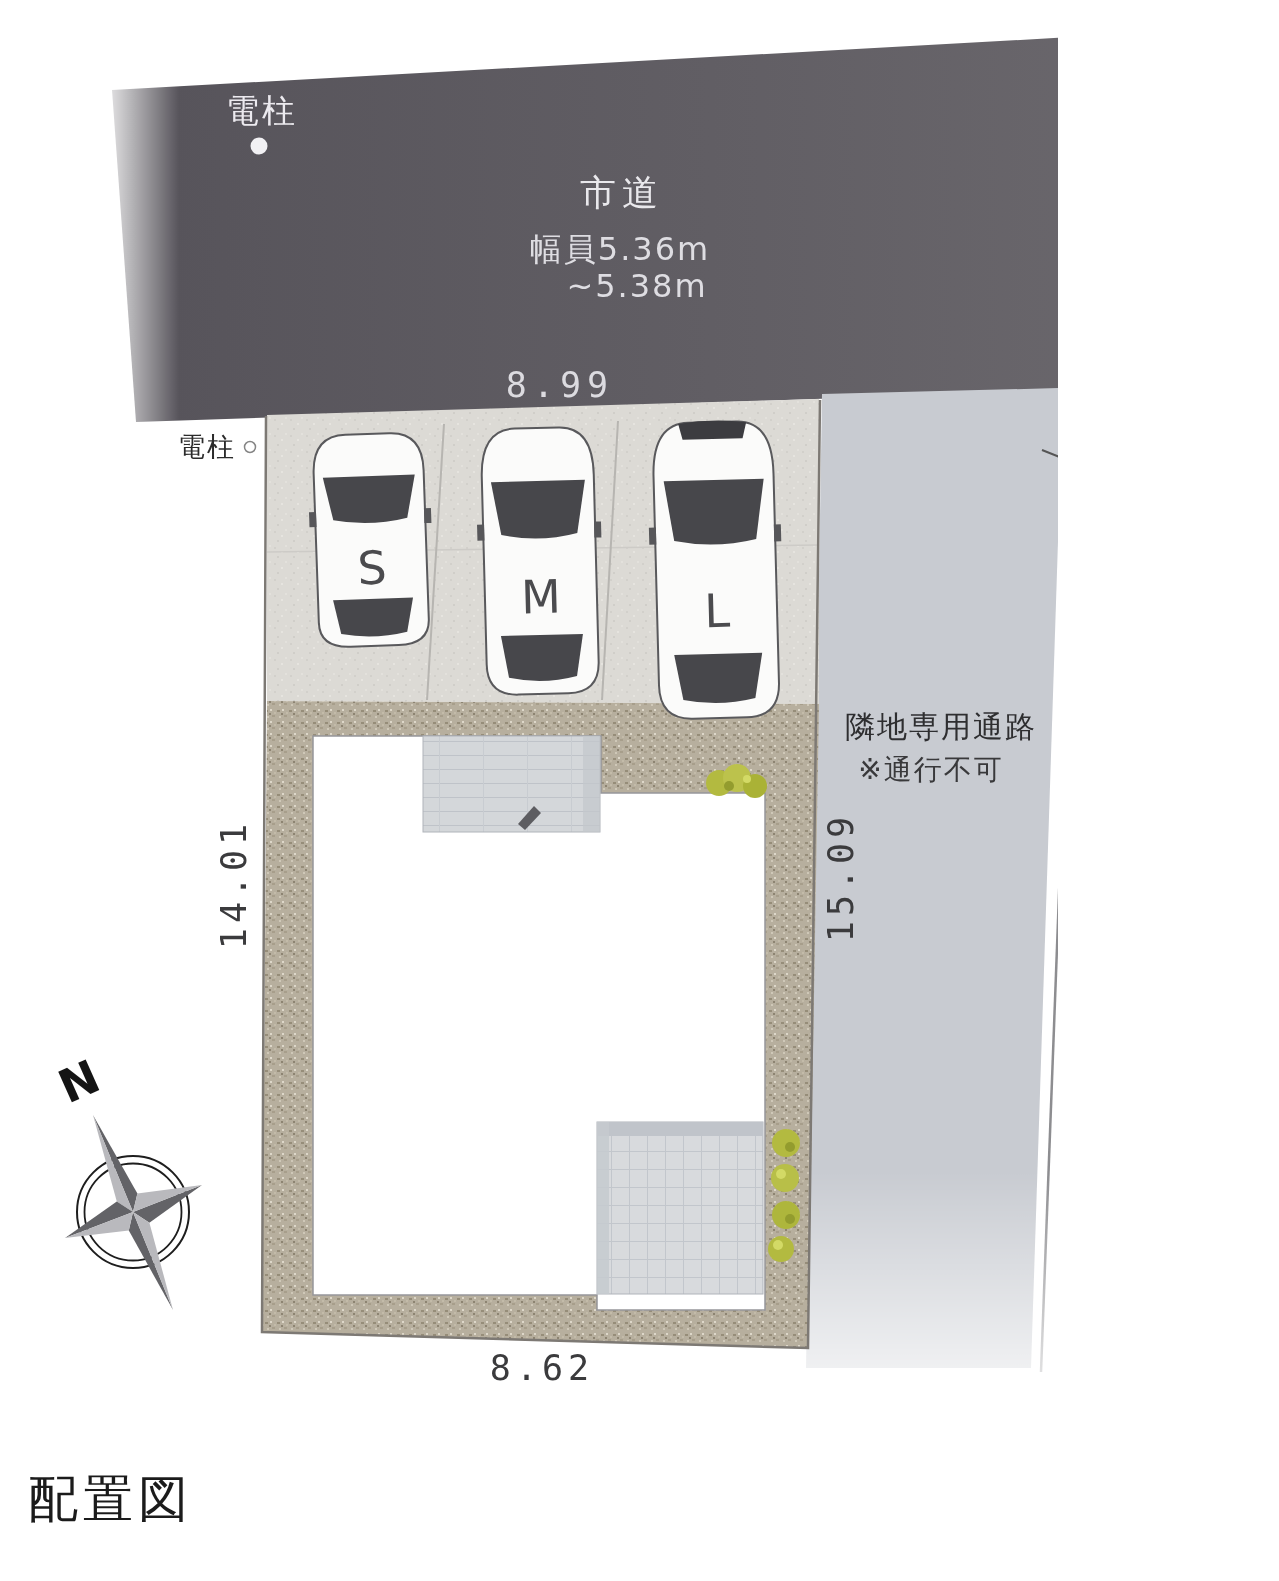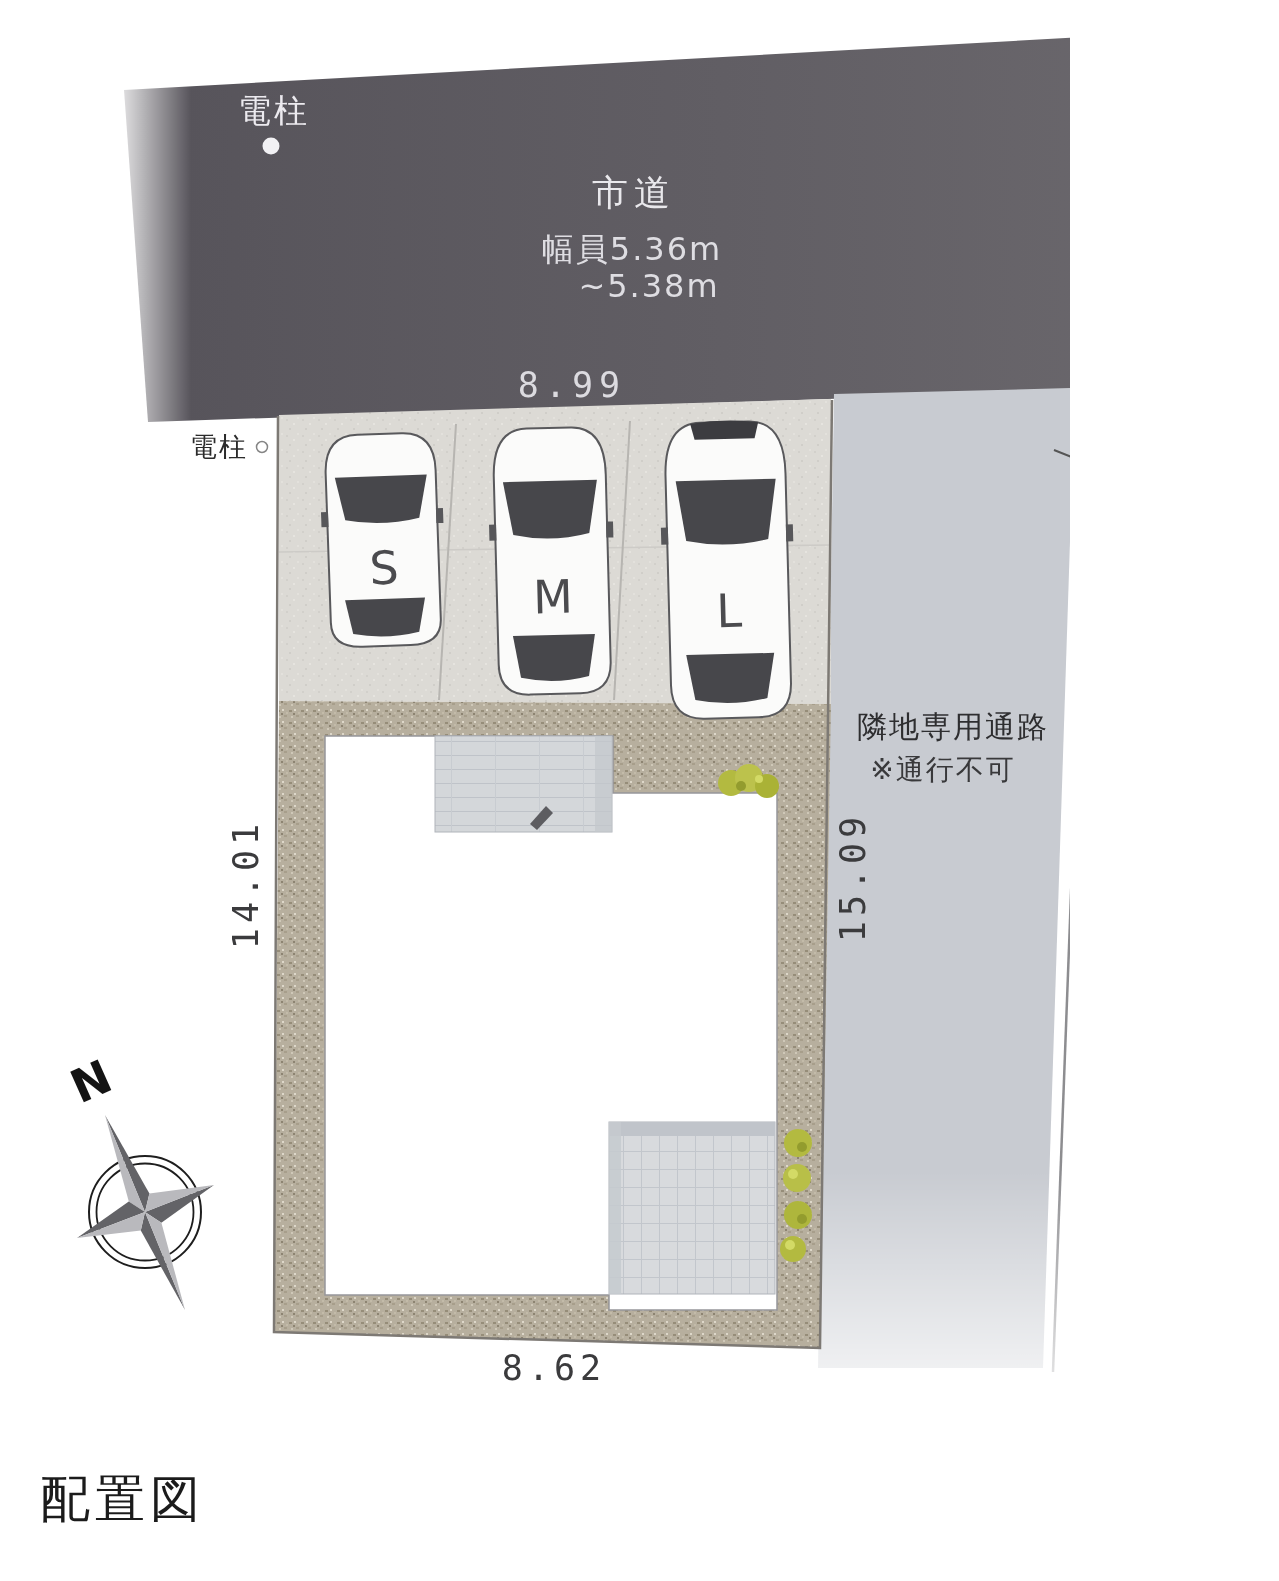--- a/index.html
+++ b/index.html
@@ -1,17 +1,17 @@
 <!DOCTYPE html>
 <html><head>
 <meta charset="utf-8">
 <style>
   html,body{margin:0;padding:0;background:#ffffff;}
   .stage{position:relative;width:1058px;height:1581px;background:#ffffff;overflow:hidden;
-         font-family:"DejaVu Sans", sans-serif;margin-left:12px;}
+         font-family:"DejaVu Sans", sans-serif;}
   svg text{user-select:none;}
   .jp{font-family:"DejaVu Sans", sans-serif;}
   .road-name{font-size:36px;letter-spacing:6px;fill:#e9e8ec;}
   .road-note{font-size:32px;letter-spacing:2px;fill:#dedde2;}
   .road-pole{font-size:33px;letter-spacing:3px;fill:#eceaef;}
   .dim{font-family:"DejaVu Sans Mono", monospace;font-size:35px;letter-spacing:5px;fill:#3b3b3d;}
   .dim-road{font-family:"DejaVu Sans Mono", monospace;font-size:35px;letter-spacing:6px;fill:#dcdbe0;}
   .black-label{font-size:27px;letter-spacing:2px;fill:#2b2b2b;}
   .passage-label{font-size:30px;letter-spacing:2px;fill:#2e2e30;}
   .passage-note{font-size:28px;letter-spacing:2px;fill:#39393b;}

